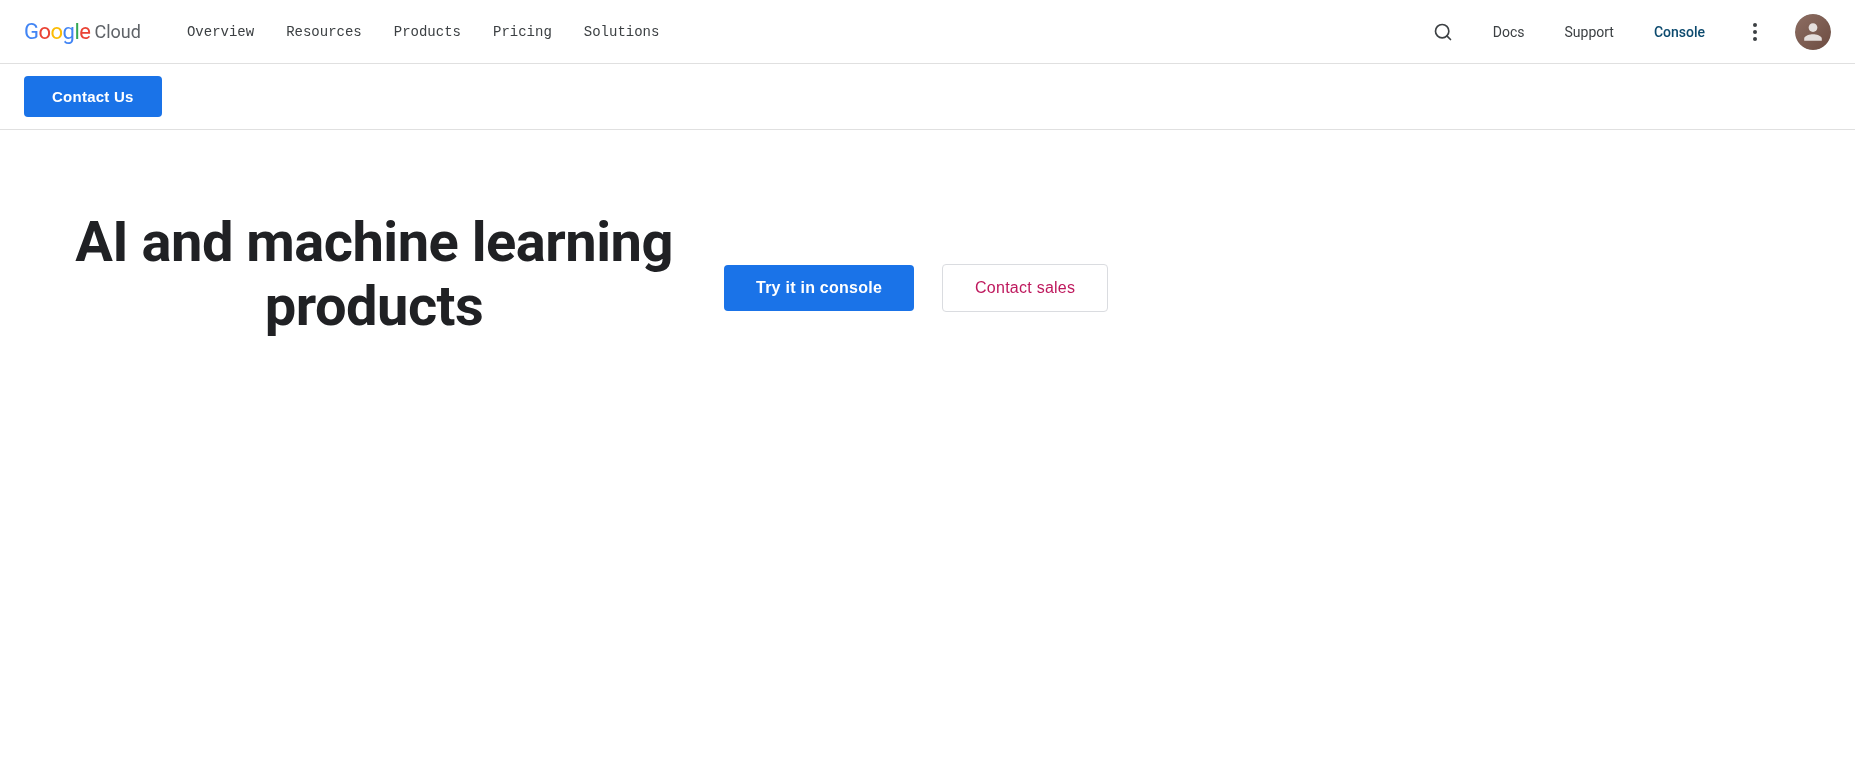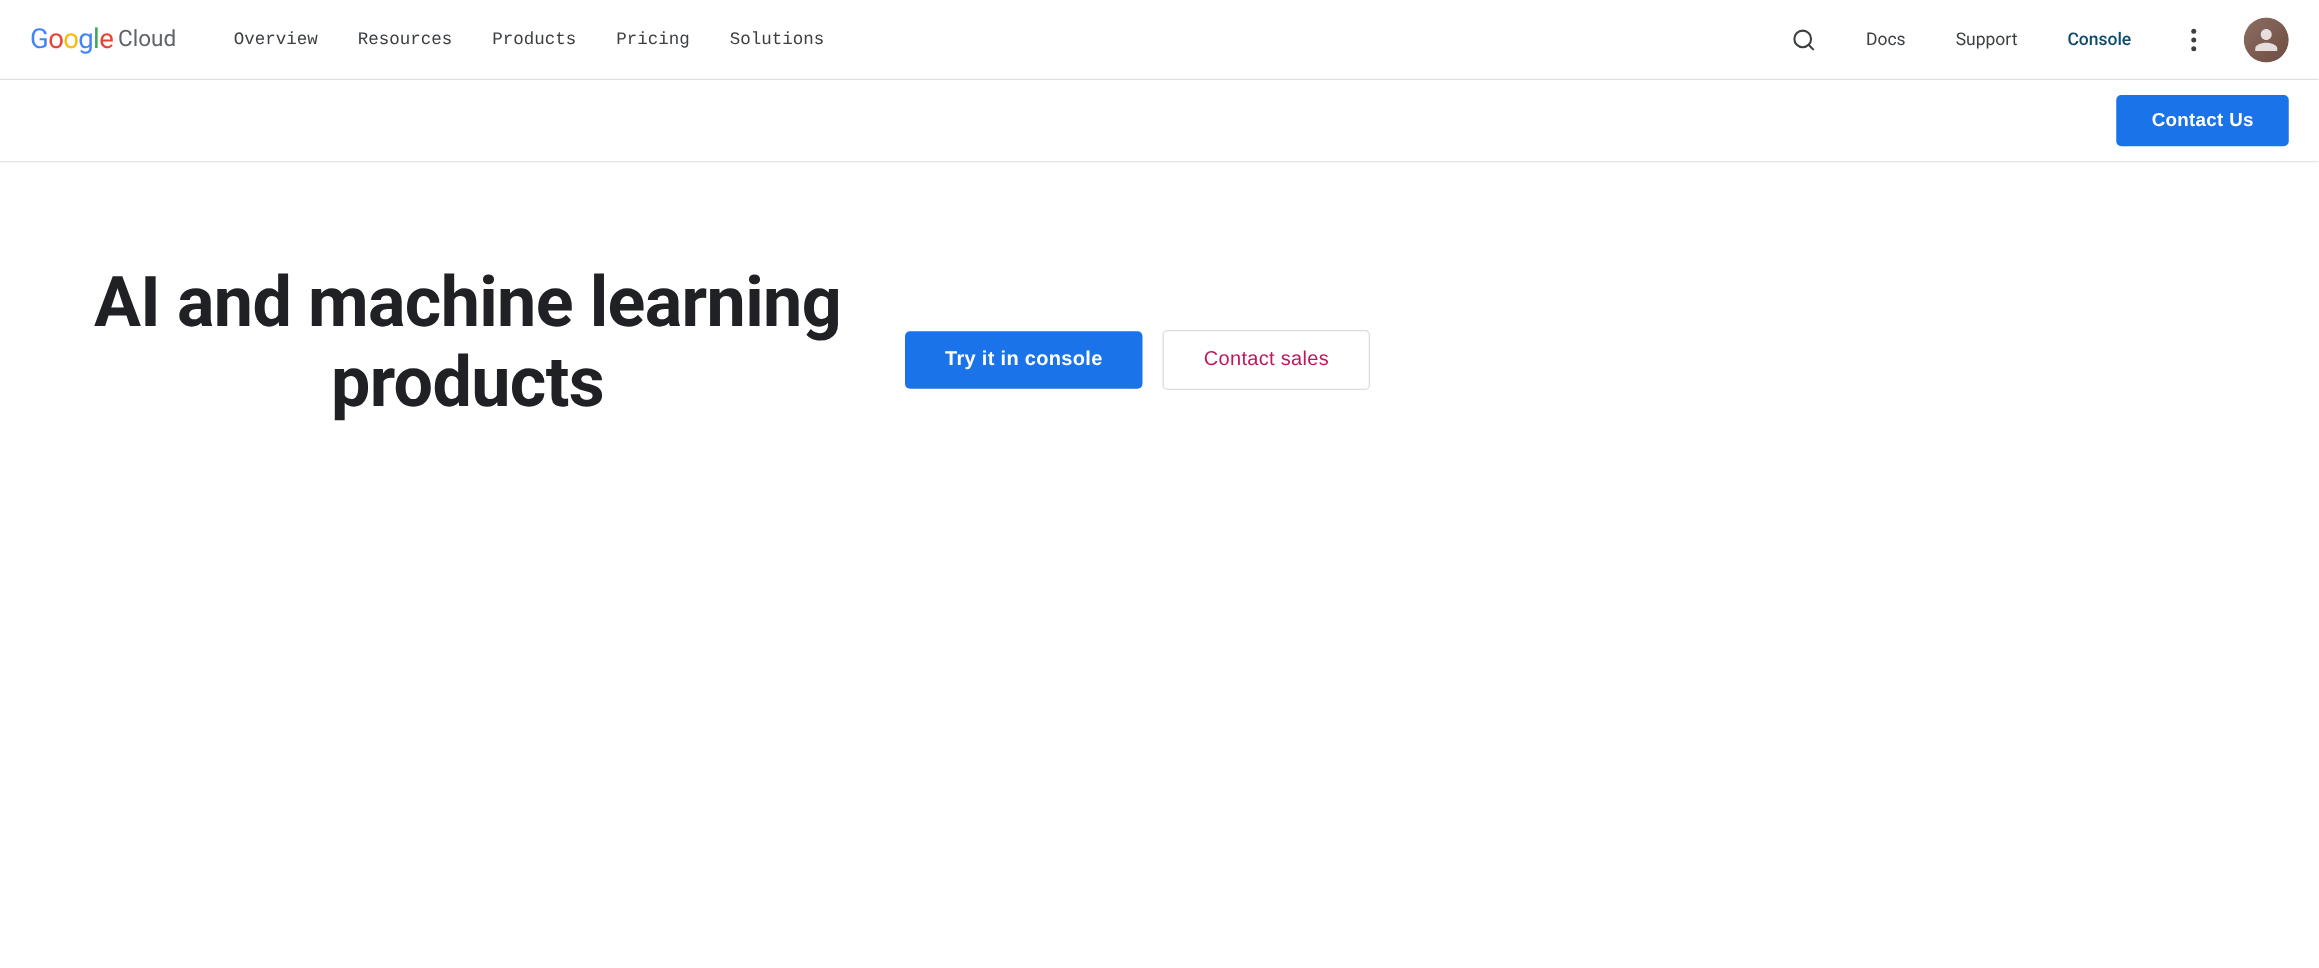--- a/index.html
+++ b/index.html
@@ -144,21 +144,20 @@
       display: flex;
       align-items: center;
       justify-content: center;
       font-size: 16px;
       color: #fff;
     }
 
     
     .sticky-bar {
       display: flex;
-      justify-content: flex-end;
       padding: 12px 24px;
       border-bottom: 1px solid #e0e0e0;
       background: #fff;
     }
 
     .contact-us-btn {
       background: #1a73e8;
       color: #fff;
       border: none;
       padding: 12px 28px;
@@ -197,21 +196,21 @@
       margin-bottom: 36px;
     }
 
     .hero-description strong {
       font-weight: 700;
       color: #202124;
     }
 
     .hero-buttons {
       display: flex;
-      gap: 16px;
+      gap: 28px;
       align-items: center;
     }
 
     .try-console-btn {
       background: #1a73e8;
       color: #fff;
       border: none;
       padding: 14px 32px;
       font-size: 16px;
       font-weight: 600;

